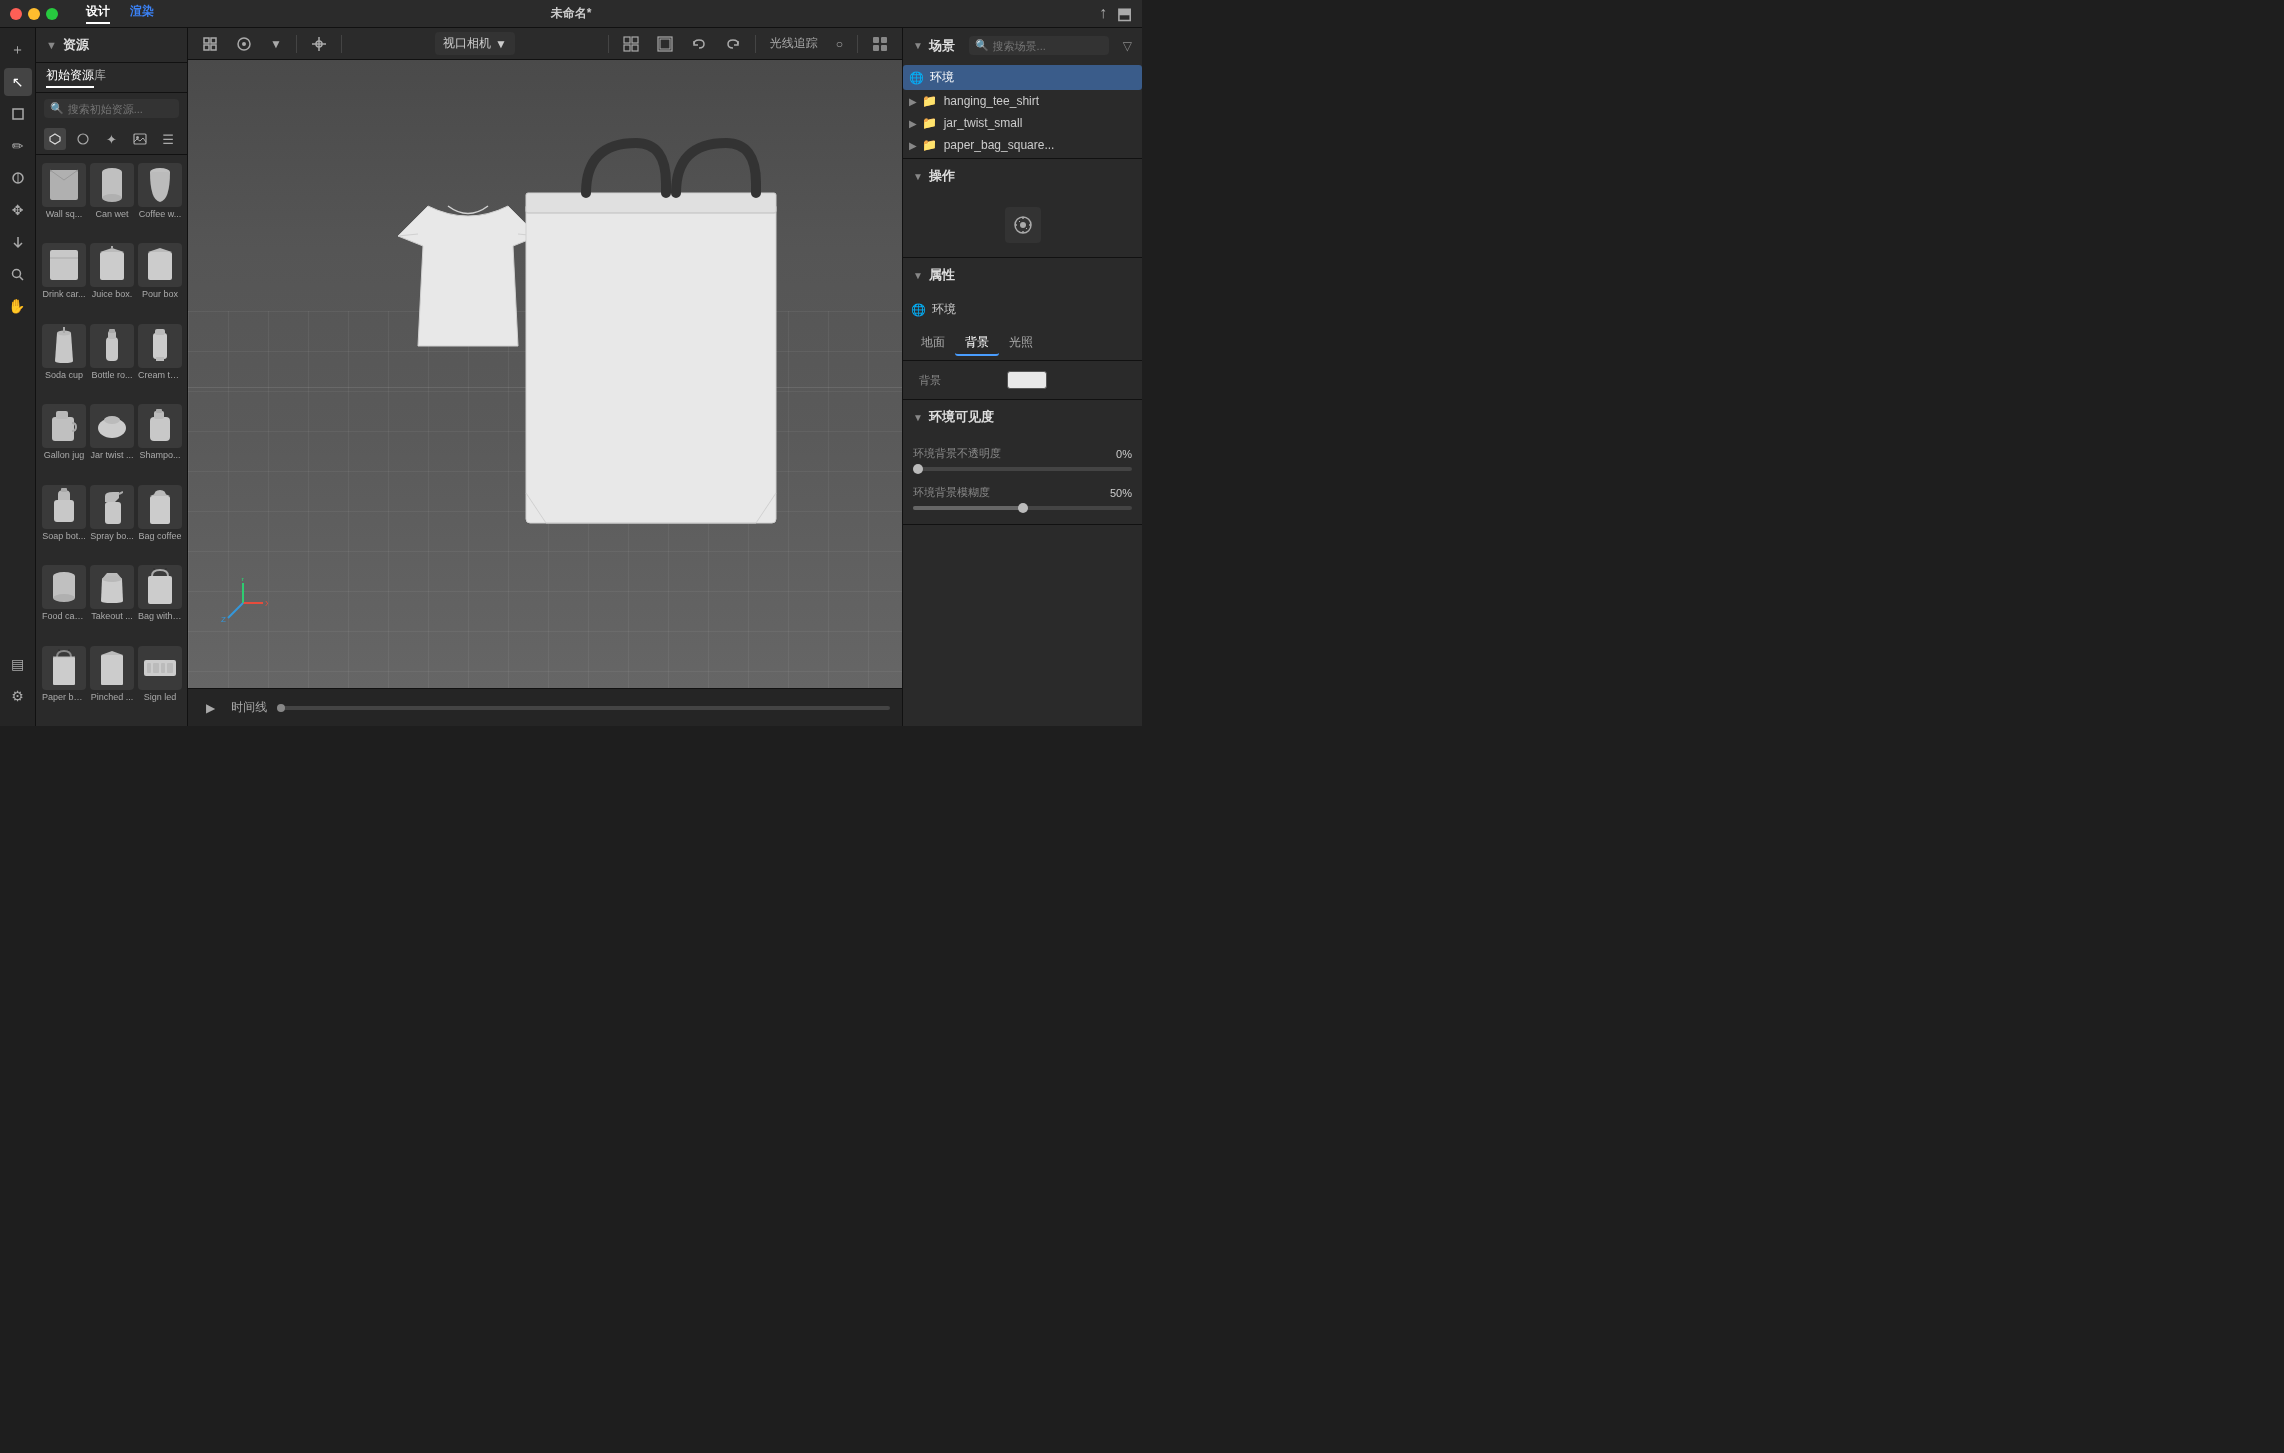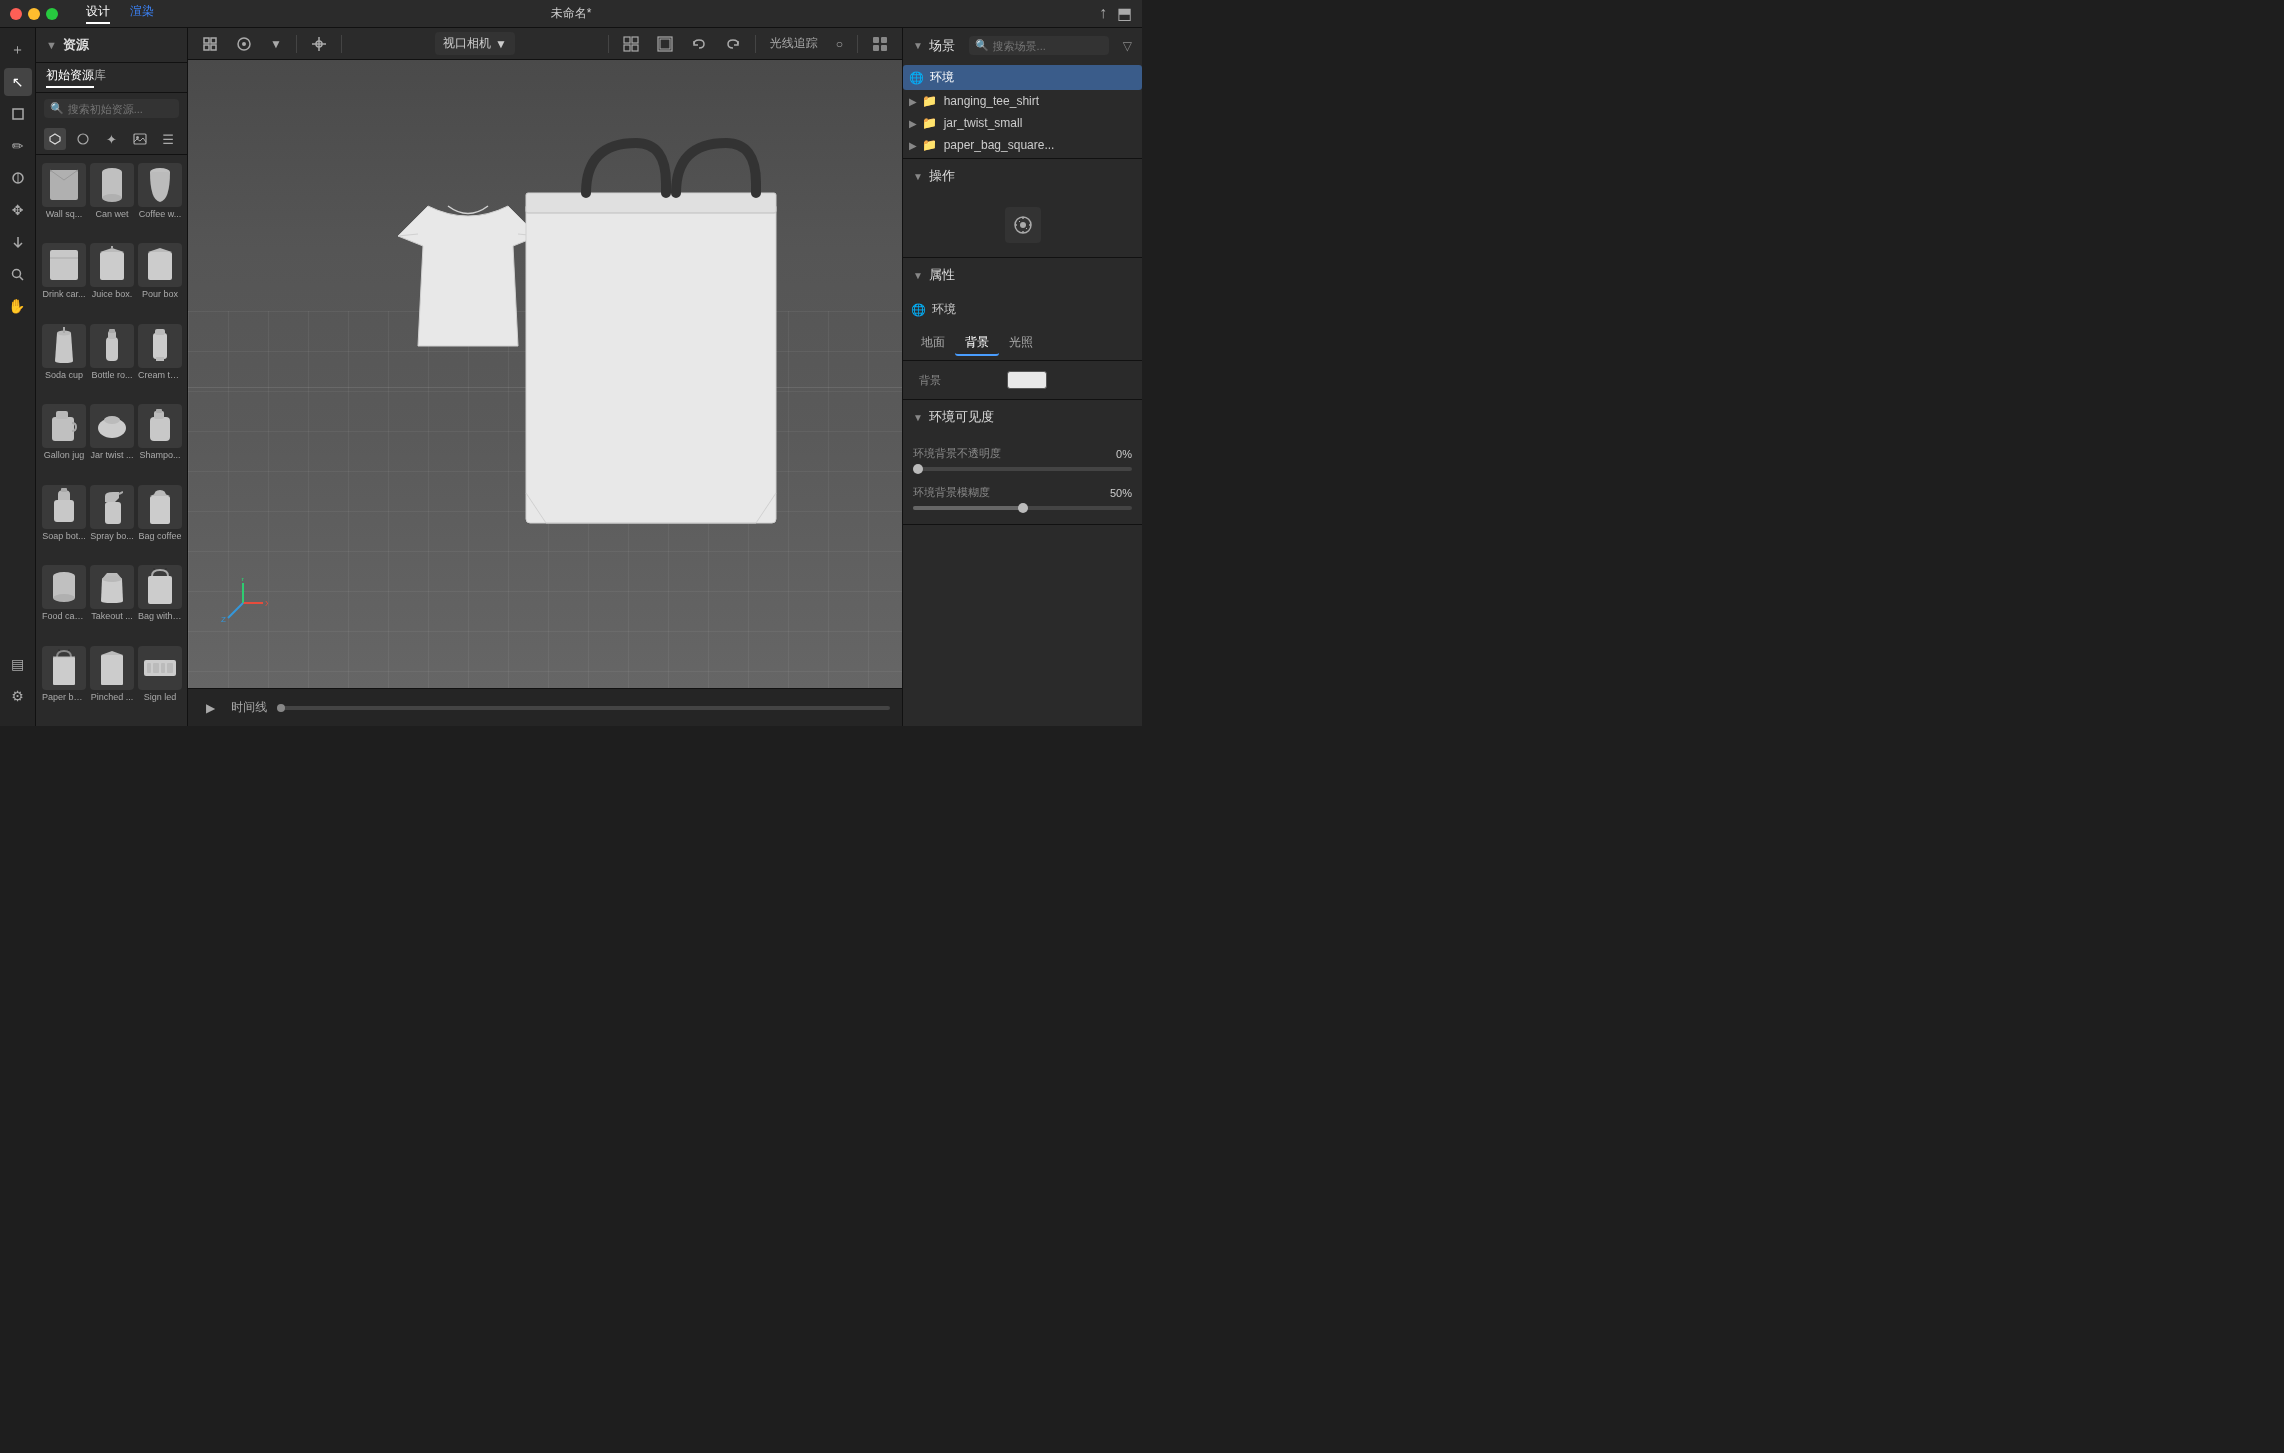--- a/index.html
+++ b/index.html
@@ -16,20 +16,21 @@
     
     .titlebar {
       display: flex;
       align-items: center;
       background: #2b2b2b;
       height: 28px;
       padding: 0 10px;
       gap: 8px;
       position: relative;
       border-bottom: 1px solid #111;
+      font-weight: bold;
     }
     .traffic-lights {
       display: flex;
       gap: 6px;
       align-items: center;
     }
     .tl { width: 12px; height: 12px; border-radius: 50%; }
     .tl-close { background: #ff5f56; }
     .tl-min { background: #ffbd2e; }
     .tl-max { background: #27c93f; }
@@ -355,21 +356,21 @@
     .rp-section-header {
       display: flex;
       align-items: center;
       padding: 8px 10px;
       cursor: pointer;
       gap: 6px;
       background: #2a2a2a;
     }
     .rp-section-title {
       font-size: 13px;
-      font-weight: 400;
+      font-weight: 700;
       color: #ddd;
     }
     .rp-section-content {
       padding: 6px 10px;
     }
 
     
     .scene-tree-item {
       display: flex;
       align-items: center;

